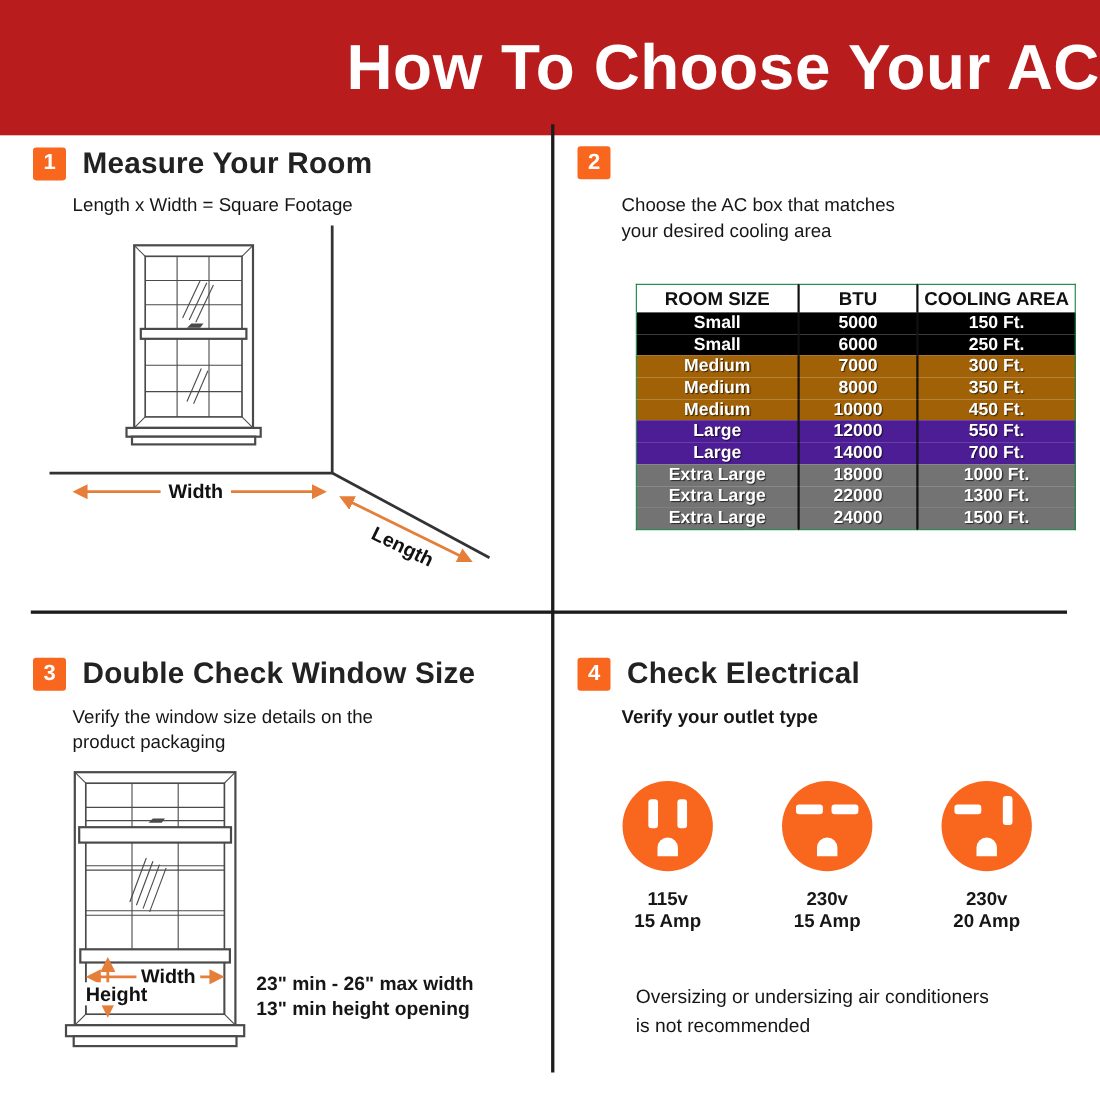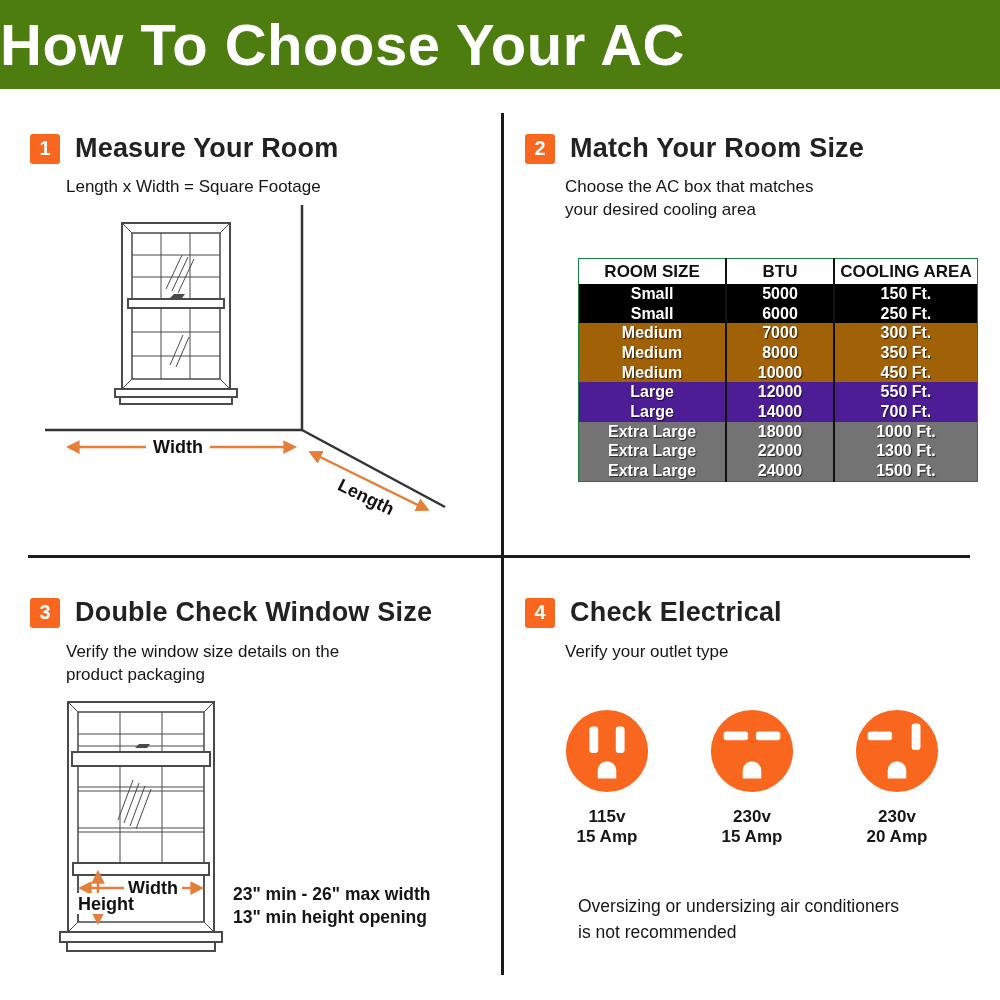--- a/index.html
+++ b/index.html
@@ -1,41 +1,41 @@
 <!DOCTYPE html>
 <html><head>
 <meta charset="utf-8">
 <style>
   html,body{margin:0;padding:0;background:#fff;font-family:"Liberation Sans",sans-serif;}
   .canvas{position:relative;width:1000px;height:1000px;background:#ffffff;overflow:hidden;}
 
   
-  .header{position:absolute;left:0;top:0;width:1000px;height:89px;background:#4d7c0f;
-          display:flex;align-items:center;justify-content:flex-start;}
+  .header{position:absolute;left:0;top:0;width:1000px;height:123px;background:#b91c1c;
+          display:flex;align-items:center;justify-content:flex-end;}
   .header h1{margin:0;color:#ffffff;font-size:58px;font-weight:bold;letter-spacing:.5px;}
 
   
   .vline{position:absolute;left:501px;top:113px;width:3px;height:862px;background:#1c1c1c;}
   .hline{position:absolute;left:28px;top:555px;width:942px;height:3px;background:#1c1c1c;}
 
   
   .step-header{position:absolute;display:flex;align-items:center;gap:15px;}
   .badge{width:30px;height:30px;background:#F9661D;color:#fff;font-weight:bold;font-size:20px;
          display:flex;align-items:center;justify-content:center;border-radius:3px;flex:0 0 30px;}
   .step-header h2{margin:0;font-size:27px;font-weight:bold;color:#222;letter-spacing:.2px;text-align:right;}
   .sub{position:absolute;font-size:17px;color:#161616;line-height:23px;margin:0;}
 
   #q1-head{left:30px;top:133px;}
   #q1-sub{left:66px;top:175px;}
   #q2-head{left:525px;top:133px;}
   #q2-sub{left:565px;top:175px;}
   #q3-head{left:30px;top:597px;}
   #q3-sub{left:66px;top:640px;}
   #q4-head{left:525px;top:597px;}
-  #q4-sub{left:565px;top:640px;}
+  #q4-sub{left:565px;top:640px;font-weight:bold;}
 
   .illus{position:absolute;}
   #q1-illus{left:20px;top:197px;}
   #q3-illus{left:40px;top:690px;}
 
   
   .btu-table{position:absolute;left:578px;top:258px;width:400px;border-collapse:collapse;
              table-layout:fixed;border:1px solid #15803d;}
   .btu-table th{background:#fff;color:#111;font-size:17px;font-weight:bold;height:25px;
                 text-align:center;padding:0;}
@@ -127,21 +127,20 @@
 
     <line x1="292" y1="256" x2="406" y2="312" stroke="#E57E39" stroke-width="2.5" marker-start="url(#ah1)" marker-end="url(#ah1)"></line>
     <g transform="translate(346,300) rotate(26)">
       <rect x="-38" y="-13" width="76" height="24" fill="#fff"></rect>
       <text x="0" y="6" text-anchor="middle" font-size="18" font-weight="bold" fill="#111">Length</text>
     </g>
   </svg>
 
   <div class="step-header" id="q2-head">
     <div class="badge">2</div>
-    <h2>Match Your Room Size</h2>
   </div>
   <p class="sub" id="q2-sub">
     <span>Choose the AC box that matches</span><br>
     <span>your desired cooling area</span>
   </p>
 
   <table class="btu-table">
     <colgroup>
         <col class="col-size">
         <col class="col-btu">

